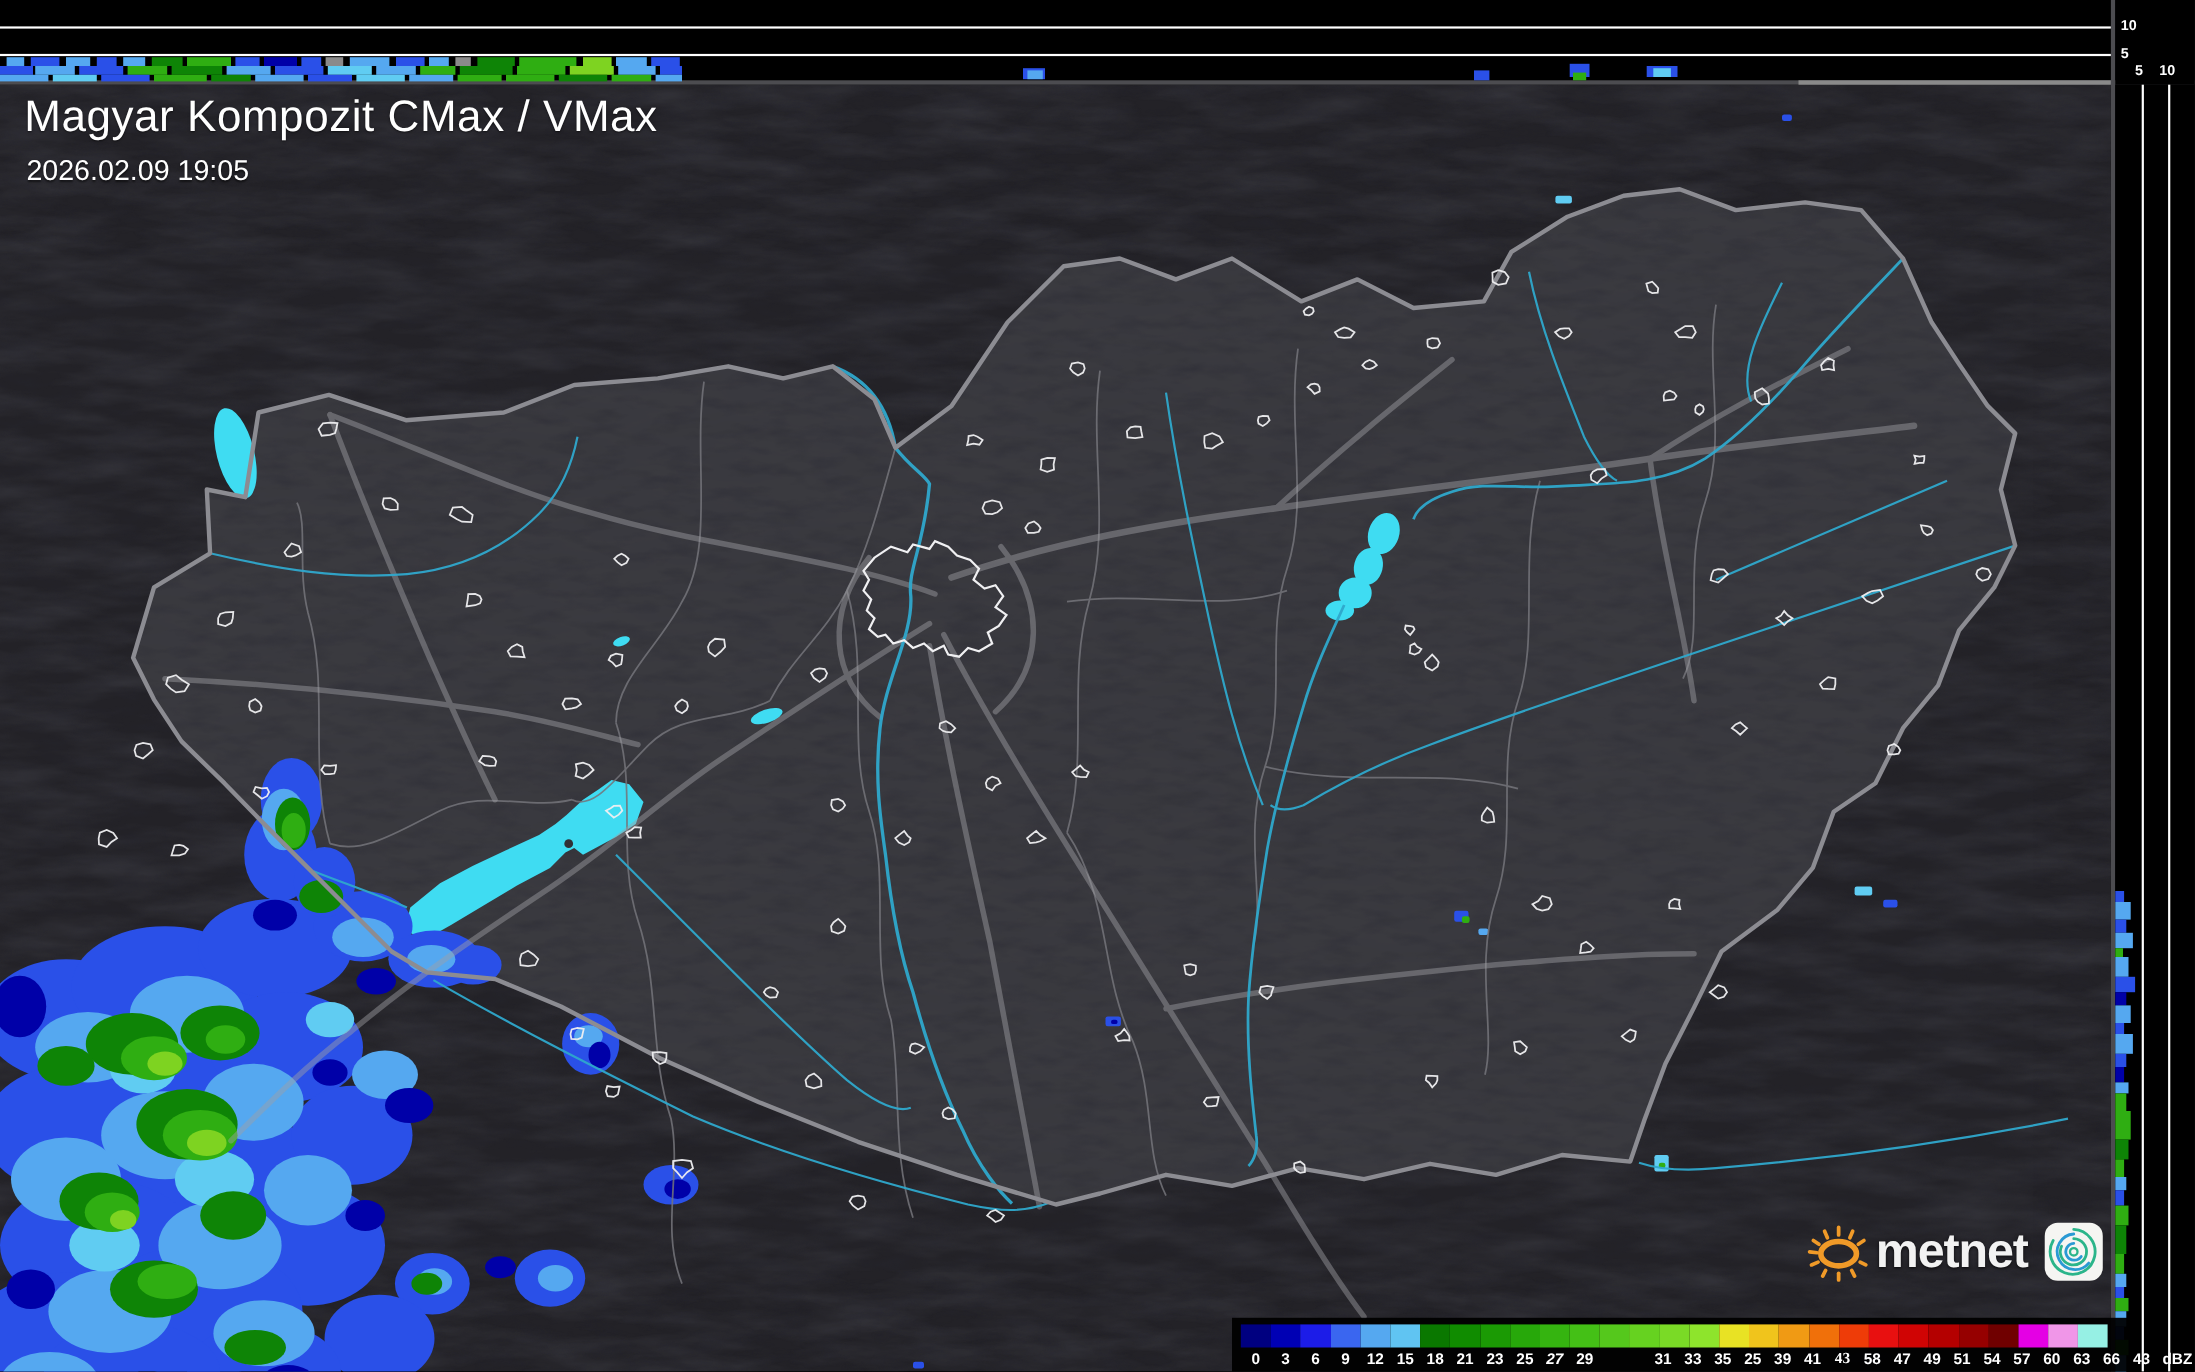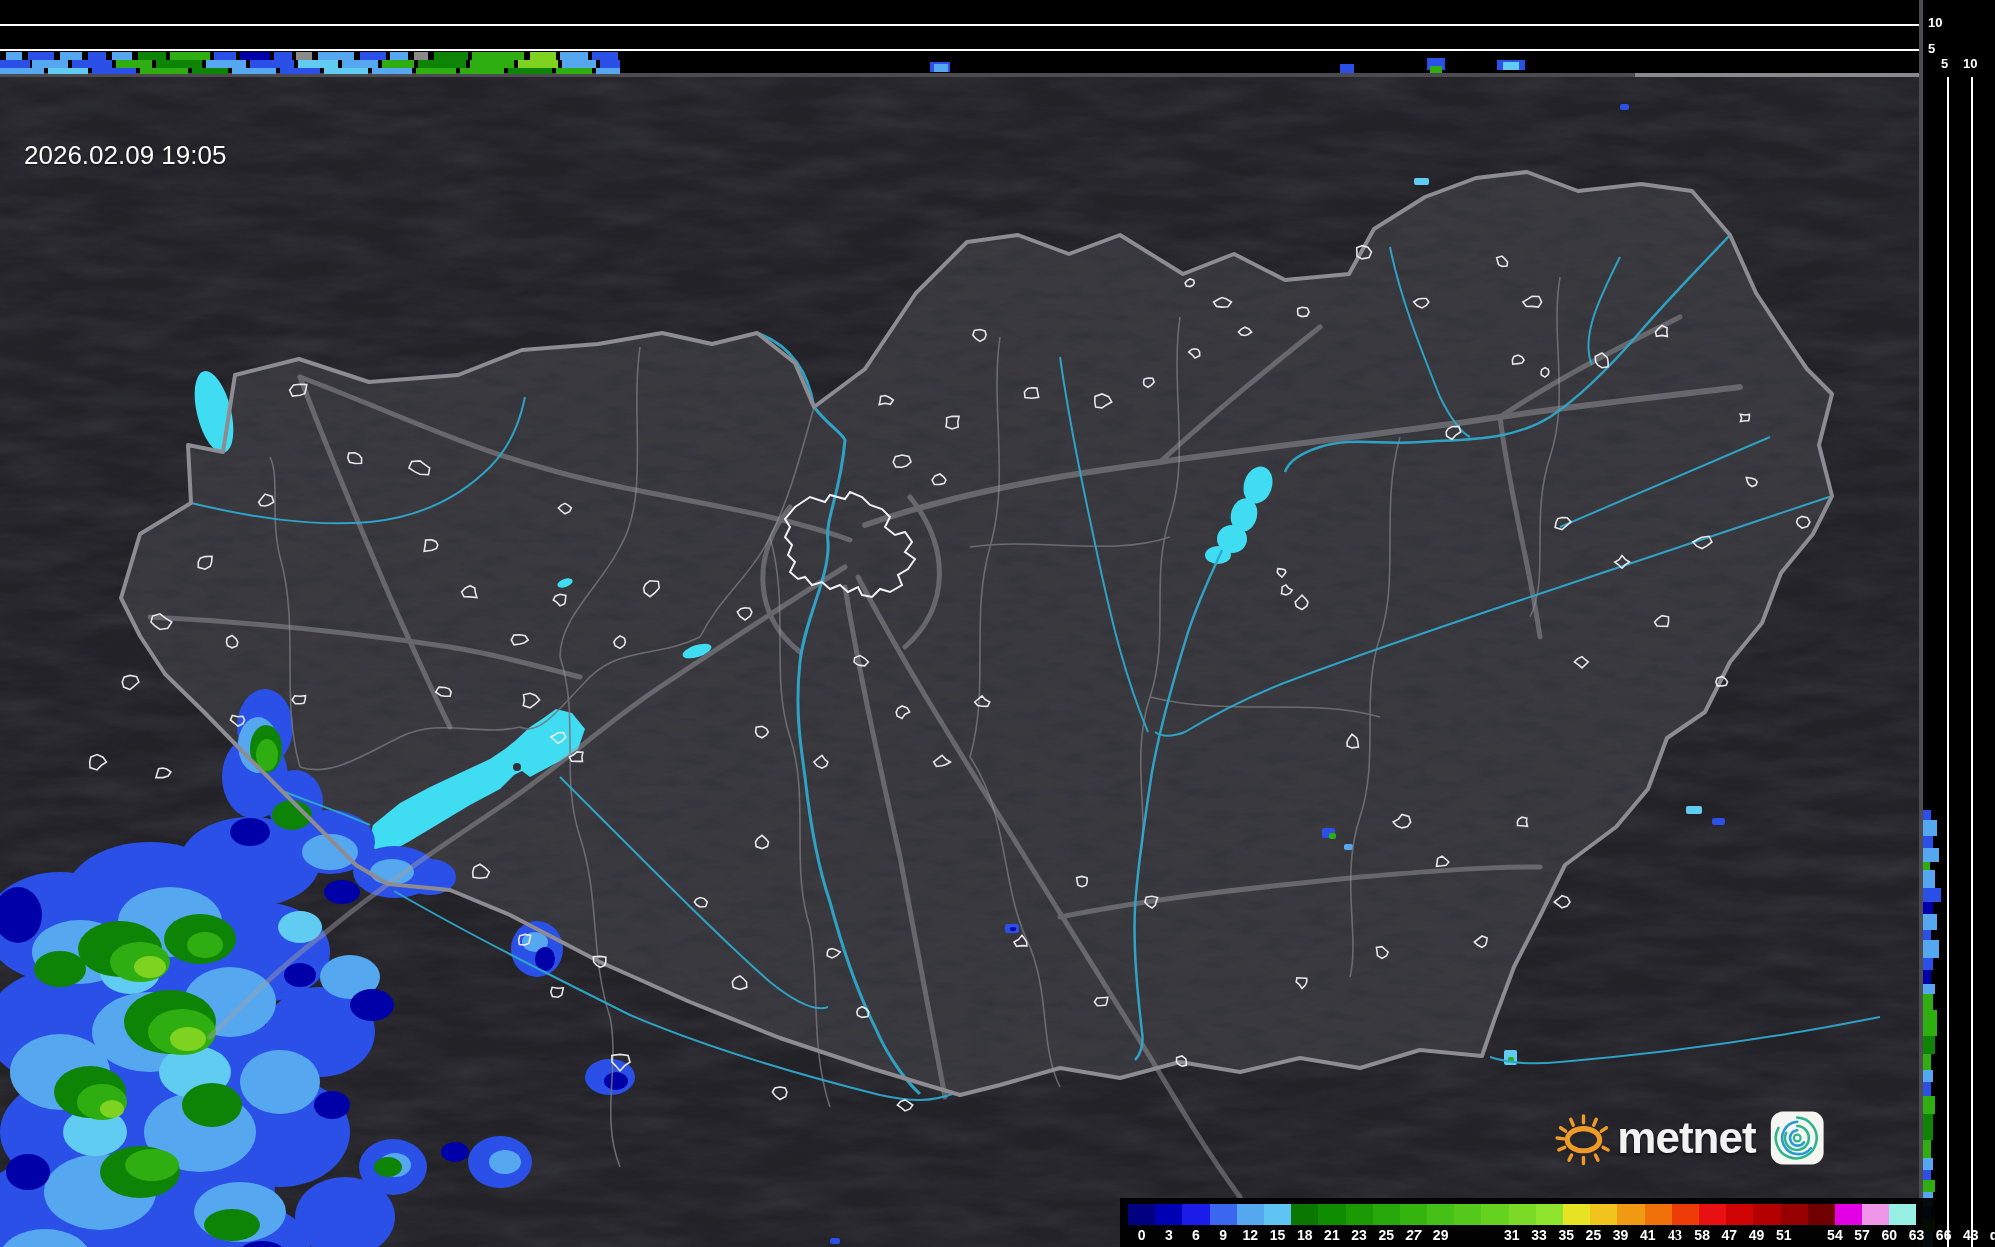--- a/index.html
+++ b/index.html
@@ -24,21 +24,21 @@
   #timestamp{position:absolute;left:24px;top:140px;color:#fff;font-size:26px;font-weight:400;
          text-shadow:0 1px 2px rgba(0,0,0,.6);}
   
   #legend{position:absolute;left:1120px;top:1198px;width:816px;height:49px;background:rgba(0,0,0,.94);}
   #legend-cells{position:absolute;left:8px;top:6px;height:21px;display:flex;}
   .legend-cell{height:21px;}
   #legend-labels{position:absolute;left:8px;top:29px;height:17px;display:flex;color:#fff;
                  font-size:14px;font-weight:bold;}
   .legend-label{text-align:center;line-height:17px;}
   
-  #logo{position:absolute;left:1552px;top:1098px;width:272px;height:80px;display:flex;align-items:center;}
+  #logo{position:absolute;left:1640px;top:1098px;width:272px;height:80px;display:flex;align-items:center;}
   #logo-text{color:#f2f2f2;font-size:44px;font-weight:bold;letter-spacing:-1px;margin-left:4px;
              text-shadow:0 1px 3px rgba(0,0,0,.8);}
   #app-icon{margin-left:14px;}
   svg{display:block;}
 </style>
 <style>.eb{fill:#2a50e8} .elb{fill:#55a8f0} .ec{fill:#60ccf2} .en{fill:#0000a8}
 .edg{fill:#0e8406} .eg{fill:#2fae12} .elg{fill:#7ed321}</style></head>
 <body>
 <div id="stage">
 
@@ -327,20 +327,21 @@
           <polygon points="1251.6,255.0 1248.1,257.5 1245.0,258.5 1241.4,257.9 1238.5,255.0 1241.3,252.1 1245.0,250.2 1248.9,251.9"></polygon>
           <polygon points="1524.1,283.0 1521.9,286.1 1518.0,286.6 1512.7,287.2 1512.4,283.0 1513.8,279.7 1518.0,278.1 1521.9,279.9"></polygon>
           <polygon points="1548.9,295.0 1548.1,297.5 1545.0,300.1 1541.4,297.9 1541.1,295.0 1541.9,292.5 1545.0,290.6 1548.2,292.4"></polygon>
           <polygon points="1749.3,341.0 1748.6,343.8 1745.0,343.8 1740.5,344.6 1741.6,341.0 1740.3,337.2 1745.0,338.0 1749.4,337.5"></polygon>
           <polygon points="1194.3,206.0 1192.8,208.3 1190.0,209.6 1186.3,209.0 1185.1,206.0 1187.2,203.7 1190.0,201.9 1193.6,203.1"></polygon>
         </g>
       <path fill="none" stroke="#f0f0f2" stroke-width="2" d="M795,430 L810,420 L825,425 L830,418 L845,422 L850,415 L862,420 L870,428 L882,432 L890,440 L885,450 L895,458 L905,455 L912,465 L905,475 L915,482 L908,492 L898,498 L902,508 L890,515 L880,512 L872,520 L862,518 L858,510 L848,515 L840,508 L830,512 L822,505 L812,508 L805,500 L798,502 L790,495 L795,485 L788,478 L792,468 L785,460 L790,450 L785,442 Z"></path>
     </svg>
   </div>
 
+  <div id="title">Magyar Kompozit CMax / VMax</div>
   <div id="timestamp">2026.02.09 19:05</div>
 
   <div id="top-strip">
     <div class="hline" style="top:24px;"></div>
     <div class="hline" style="top:49px;"></div>
   </div>
   <div class="sep-h"></div>
   <div class="sep-h-light"></div>
   <div class="sep-v"></div>
 
@@ -493,21 +494,21 @@
         <div class="legend-label" style="width: 27.2px;">33</div>
         <div class="legend-label" style="width: 27.2px;">35</div>
         <div class="legend-label" style="width: 27.2px;">25</div>
         <div class="legend-label" style="width: 27.2px;">39</div>
         <div class="legend-label" style="width: 27.2px;">41</div>
         <div class="legend-label" style="width: 27.2px; font-family: Liberation Serif, serif;">43</div>
         <div class="legend-label" style="width: 27.2px;">58</div>
         <div class="legend-label" style="width: 27.2px;">47</div>
         <div class="legend-label" style="width: 27.2px;">49</div>
         <div class="legend-label" style="width: 27.2px;">51</div>
-        <div class="legend-label" style="width: 27.2px; margin-left: 24px;">54</div>
+        <div class="legend-label" style="width: 27.2px;">54</div>
         <div class="legend-label" style="width: 27.2px;">57</div>
         <div class="legend-label" style="width: 27.2px;">60</div>
         <div class="legend-label" style="width: 27.2px;">63</div>
         <div class="legend-label" style="width: 27.2px;">66</div>
         <div class="legend-label" style="width: 27.2px;">43</div>
         <div class="legend-label" style="width: 38px;">dBZ</div>
       </div>
   </div>
 
   <div id="logo">

